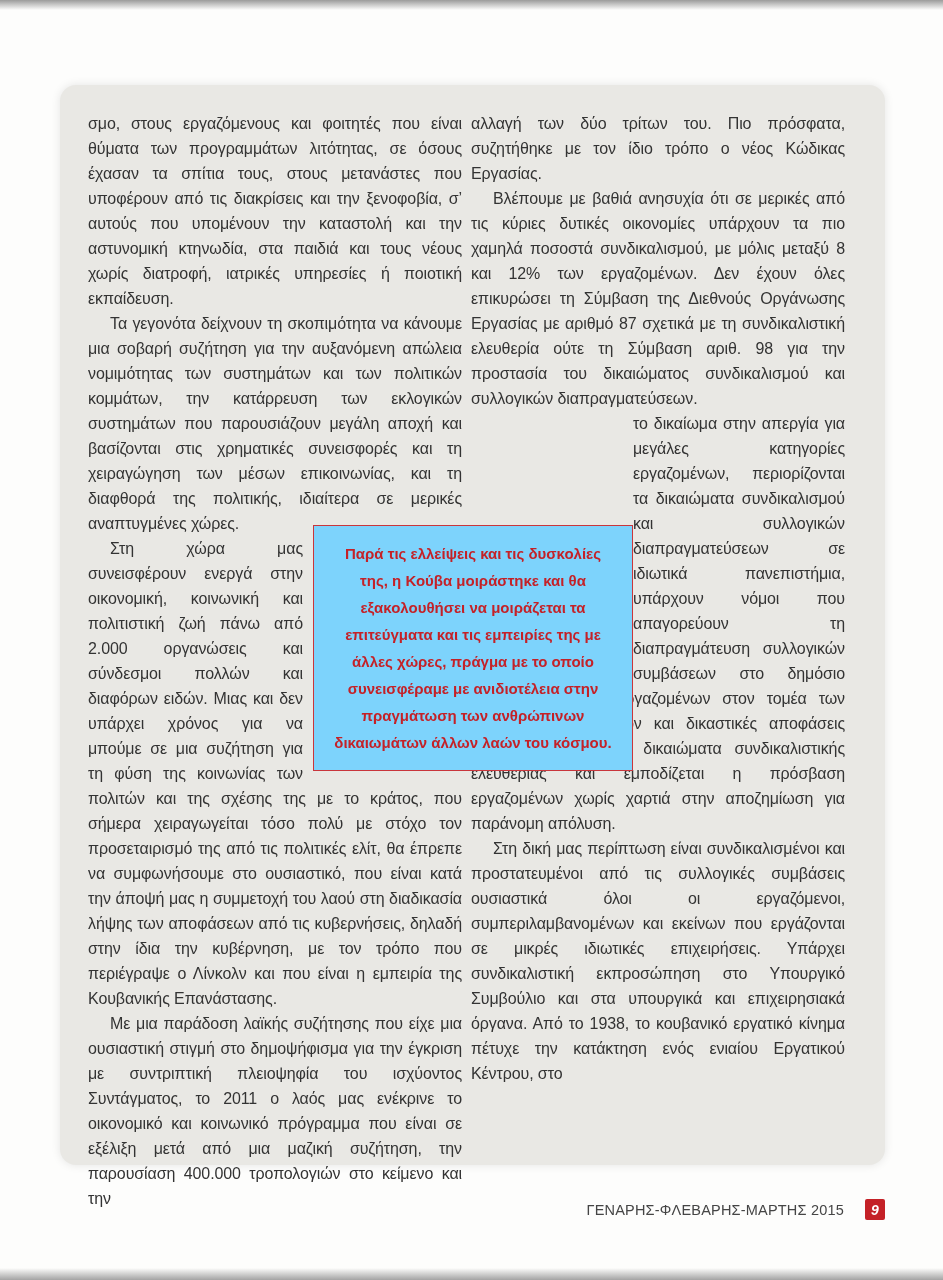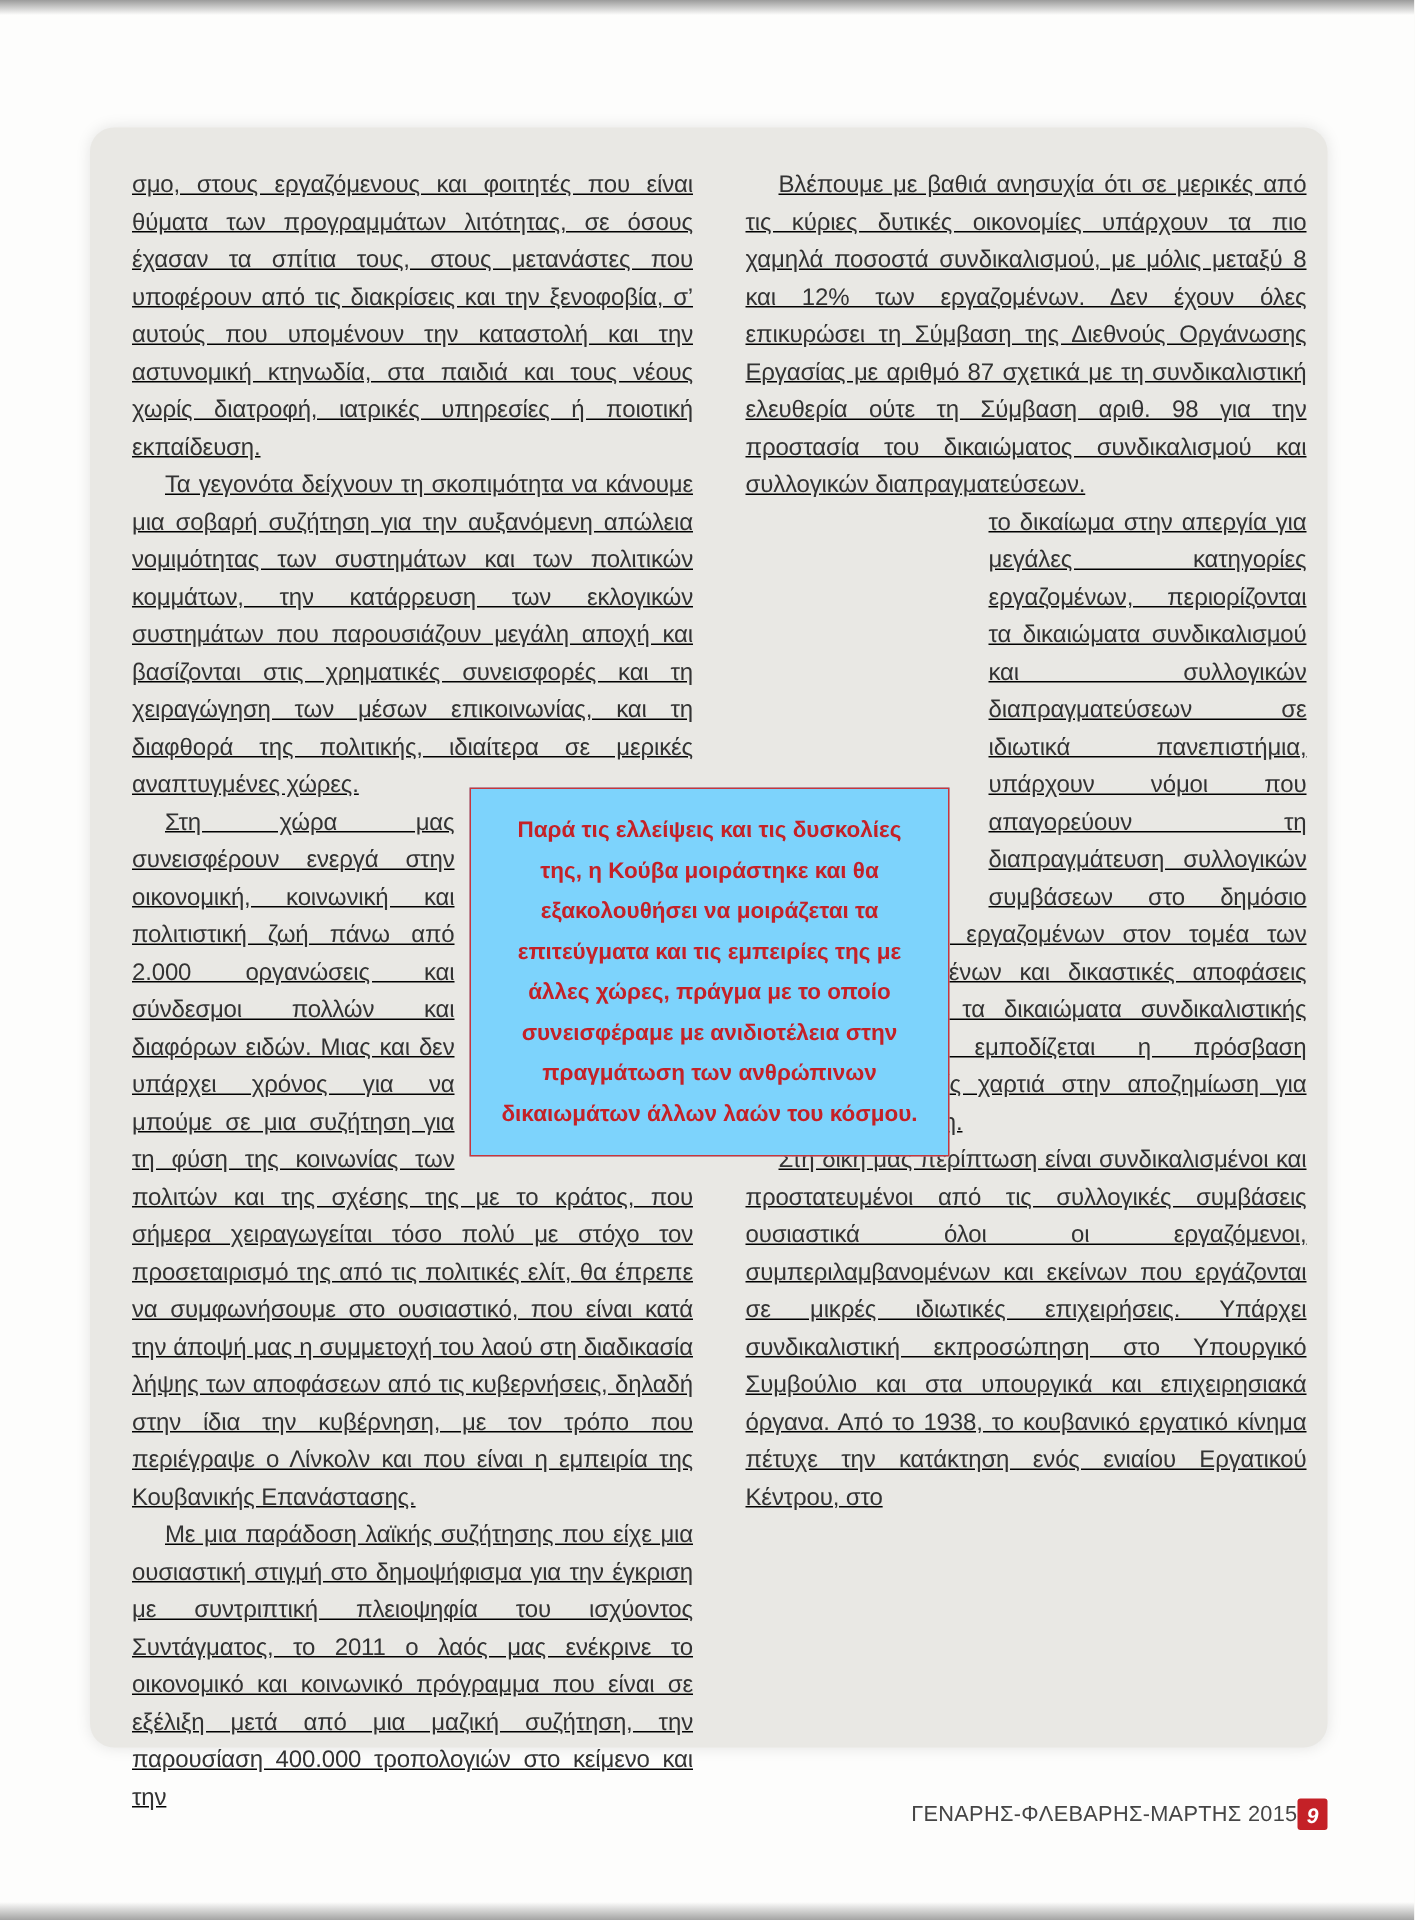--- a/index.html
+++ b/index.html
@@ -22,21 +22,21 @@
   .card {
     position: absolute;
     left: 60px; top: 85px;
     width: 825px; height: 1080px;
     box-sizing: border-box;
     background: #e9e8e4;
     border-radius: 16px;
     padding: 26px 28px 0 28px;
     box-shadow: 0 0 10px rgba(0,0,0,0.10);
   }
-  .columns { display: flex; gap: 35px; text-decoration: underline; }
+  .columns { display: flex; gap: 9px; }
   .col {
     flex: 0 0 374px;
     width: 374px;
     font-size: 16px;
     line-height: 25px;
     color: #333333;
     text-align: justify;
     letter-spacing: -0.1px;
     hyphens: auto;
   }
@@ -63,21 +63,21 @@
     font-size: 15px;
     font-weight: bold;
     line-height: 27px;
     text-align: center;
   }
   .footer {
     position: absolute;
     top: 1199px; right: 58px;
     display: flex;
     align-items: center;
-    gap: 0;
+    gap: 21px;
   }
   .footer-issue {
     font-size: 14.5px;
     color: #454545;
     letter-spacing: 0.2px;
     white-space: nowrap;
   }
   .page-badge {
     display: flex;
     align-items: center;
@@ -102,20 +102,21 @@
 
       <div class="col">
         <p class="para">σμο, στους εργαζόμενους και φοιτητές που είναι θύματα των προγραμμάτων λιτότητας, σε όσους έχασαν τα σπίτια τους, στους μετανάστες που υποφέρουν από τις διακρίσεις και την ξενοφοβία, σ’ αυτούς που υπομένουν την καταστολή και την αστυνομική κτηνωδία, στα παιδιά και τους νέους χωρίς διατροφή, ιατρικές υπηρεσίες ή ποιοτική εκπαίδευση.</p>
         <p class="para indent">Τα γεγονότα δείχνουν τη σκοπιμότητα να κάνουμε μια σοβαρή συζήτηση για την αυξανόμενη απώλεια νομιμότητας των συστημάτων και των πολιτικών κομμάτων, την κατάρρευση των εκλογικών συστημάτων που παρουσιάζουν μεγάλη αποχή και βασίζονται στις χρηματικές συνεισφορές και τη χειραγώγηση των μέσων επικοινωνίας, και τη διαφθορά της πολιτικής, ιδιαίτερα σε μερικές αναπτυγμένες χώρες.</p>
         <div class="spacer-right"></div>
         <p class="para indent">Στη χώρα μας συνεισφέρουν ενεργά στην οικονομική, κοινωνική και πολιτιστική ζωή πάνω από 2.000 οργανώσεις και σύνδεσμοι πολλών και διαφόρων ειδών. Μιας και δεν υπάρχει χρόνος για να μπούμε σε μια συζήτηση για τη φύση της κοινωνίας των πολιτών και της σχέσης της με το κράτος, που σήμερα χειραγωγείται τόσο πολύ με στόχο τον προσεταιρισμό της από τις πολιτικές ελίτ, θα έπρεπε να συμφωνήσουμε στο ουσιαστικό, που είναι κατά την άποψή μας η συμμετοχή του λαού στη διαδικασία λήψης των αποφάσεων από τις κυβερνήσεις, δηλαδή στην ίδια την κυβέρνηση, με τον τρόπο που περιέγραψε ο Λίνκολν και που είναι η εμπειρία της Κουβανικής Επανάστασης.</p>
         <p class="para indent">Με μια παράδοση λαϊκής συζήτησης που είχε μια ουσιαστική στιγμή στο δημοψήφισμα για την έγκριση με συντριπτική πλειοψηφία του ισχύοντος Συντάγματος, το 2011 ο λαός μας ενέκρινε το οικονομικό και κοινωνικό πρόγραμμα που είναι σε εξέλιξη μετά από μια μαζική συζήτηση, την παρουσίαση 400.000 τροπολογιών στο κείμενο και την</p>
       </div>
 
       <div class="col">
+        <p class="para">αλλαγή των δύο τρίτων του. Πιο πρόσφατα, συζητήθηκε με τον ίδιο τρόπο ο νέος Κώδικας Εργασίας.</p>
         <p class="para indent">Βλέπουμε με βαθιά ανησυχία ότι σε μερικές από τις κύριες δυτικές οικονομίες υπάρχουν τα πιο χαμηλά ποσοστά συνδικαλισμού, με μόλις μεταξύ 8 και 12% των εργαζομένων. Δεν έχουν όλες επικυρώσει τη Σύμβαση της Διεθνούς Οργάνωσης Εργασίας με αριθμό 87 σχετικά με τη συνδικαλιστική ελευθερία ούτε τη Σύμβαση αριθ. 98 για την προστασία του δικαιώματος συνδικαλισμού και συλλογικών διαπραγματεύσεων.</p>
         <div class="spacer-left"></div>
         <p class="para">το δικαίωμα στην απεργία για μεγάλες κατηγορίες εργαζομένων, περιορίζονται τα δικαιώματα συνδικαλισμού και συλλογικών διαπραγματεύσεων σε ιδιωτικά πανεπιστήμια, υπάρχουν νόμοι που απαγορεύουν τη διαπραγμάτευση συλλογικών συμβάσεων στο δημόσιο τομέα με ενώσεις εργαζομένων στον τομέα των χειρότερα αμειβομένων και δικαστικές αποφάσεις που παραβιάζουν τα δικαιώματα συνδικαλιστικής ελευθερίας και εμποδίζεται η πρόσβαση εργαζομένων χωρίς χαρτιά στην αποζημίωση για παράνομη απόλυση.</p>
         <p class="para indent">Στη δική μας περίπτωση είναι συνδικαλισμένοι και προστατευμένοι από τις συλλογικές συμβάσεις ουσιαστικά όλοι οι εργαζόμενοι, συμπεριλαμβανομένων και εκείνων που εργάζονται σε μικρές ιδιωτικές επιχειρήσεις. Υπάρχει συνδικαλιστική εκπροσώπηση στο Υπουργικό Συμβούλιο και στα υπουργικά και επιχειρησιακά όργανα. Από το 1938, το κουβανικό εργατικό κίνημα πέτυχε την κατάκτηση ενός ενιαίου Εργατικού Κέντρου, στο</p>
       </div>
 
     </div>
 
     <div class="pullquote">
       <p class="pullquote-text">Παρά τις ελλείψεις και τις δυσκολίες της, η Κούβα μοιράστηκε και θα εξακολουθήσει να μοιράζεται τα επιτεύγματα και τις εμπειρίες της με άλλες χώρες, πράγμα με το οποίο συνεισφέραμε με ανιδιοτέλεια στην πραγμάτωση των ανθρώπινων δικαιωμάτων άλλων λαών του κόσμου.</p>

